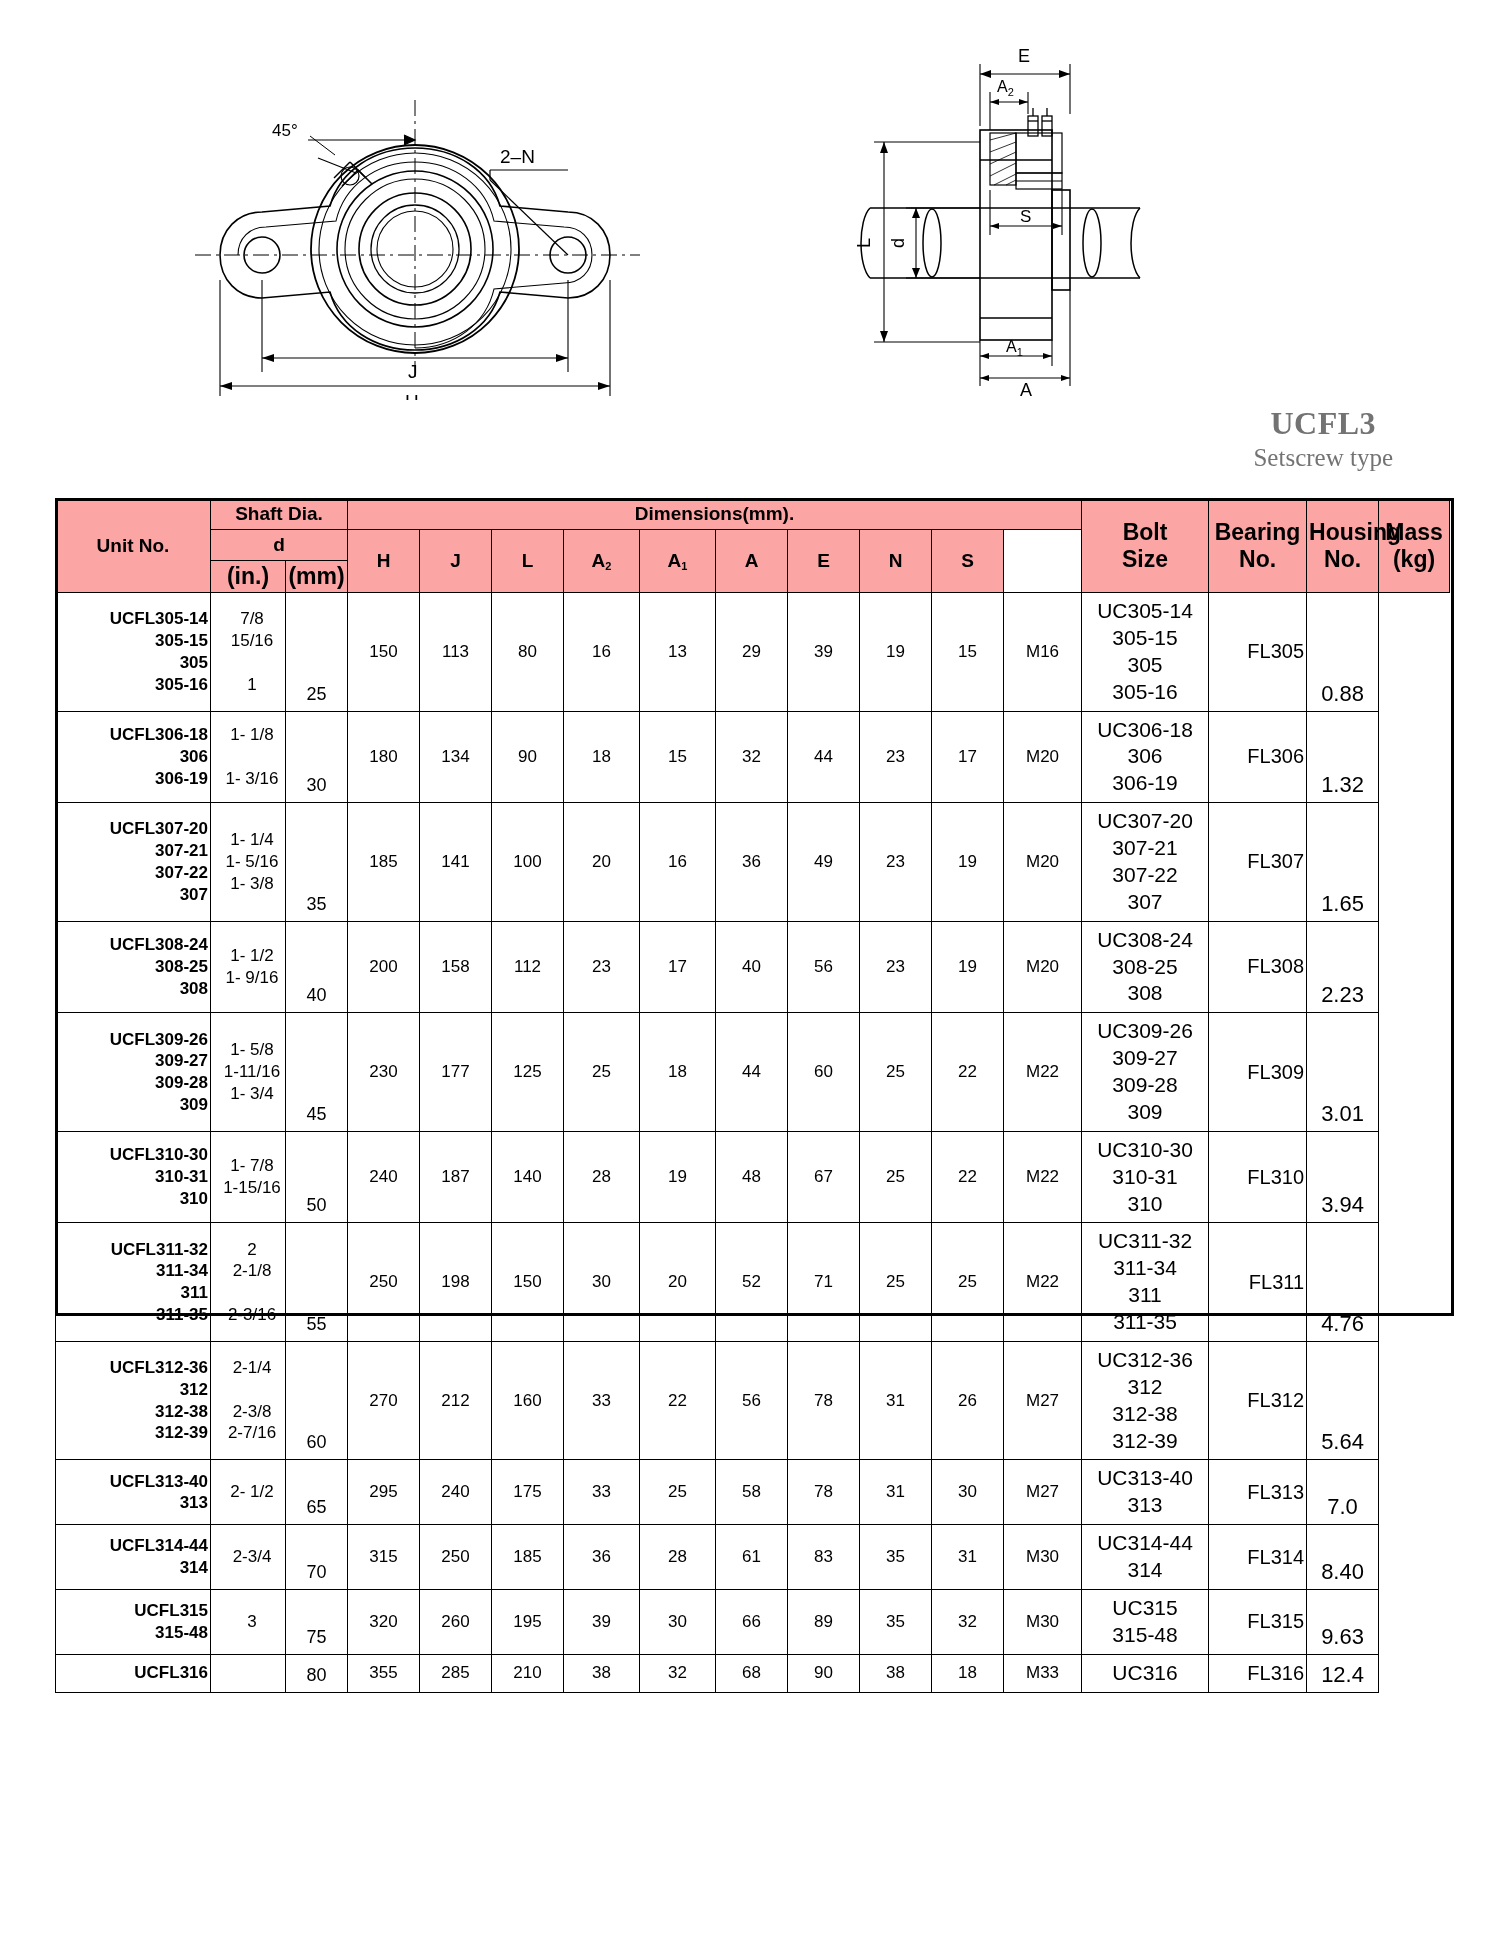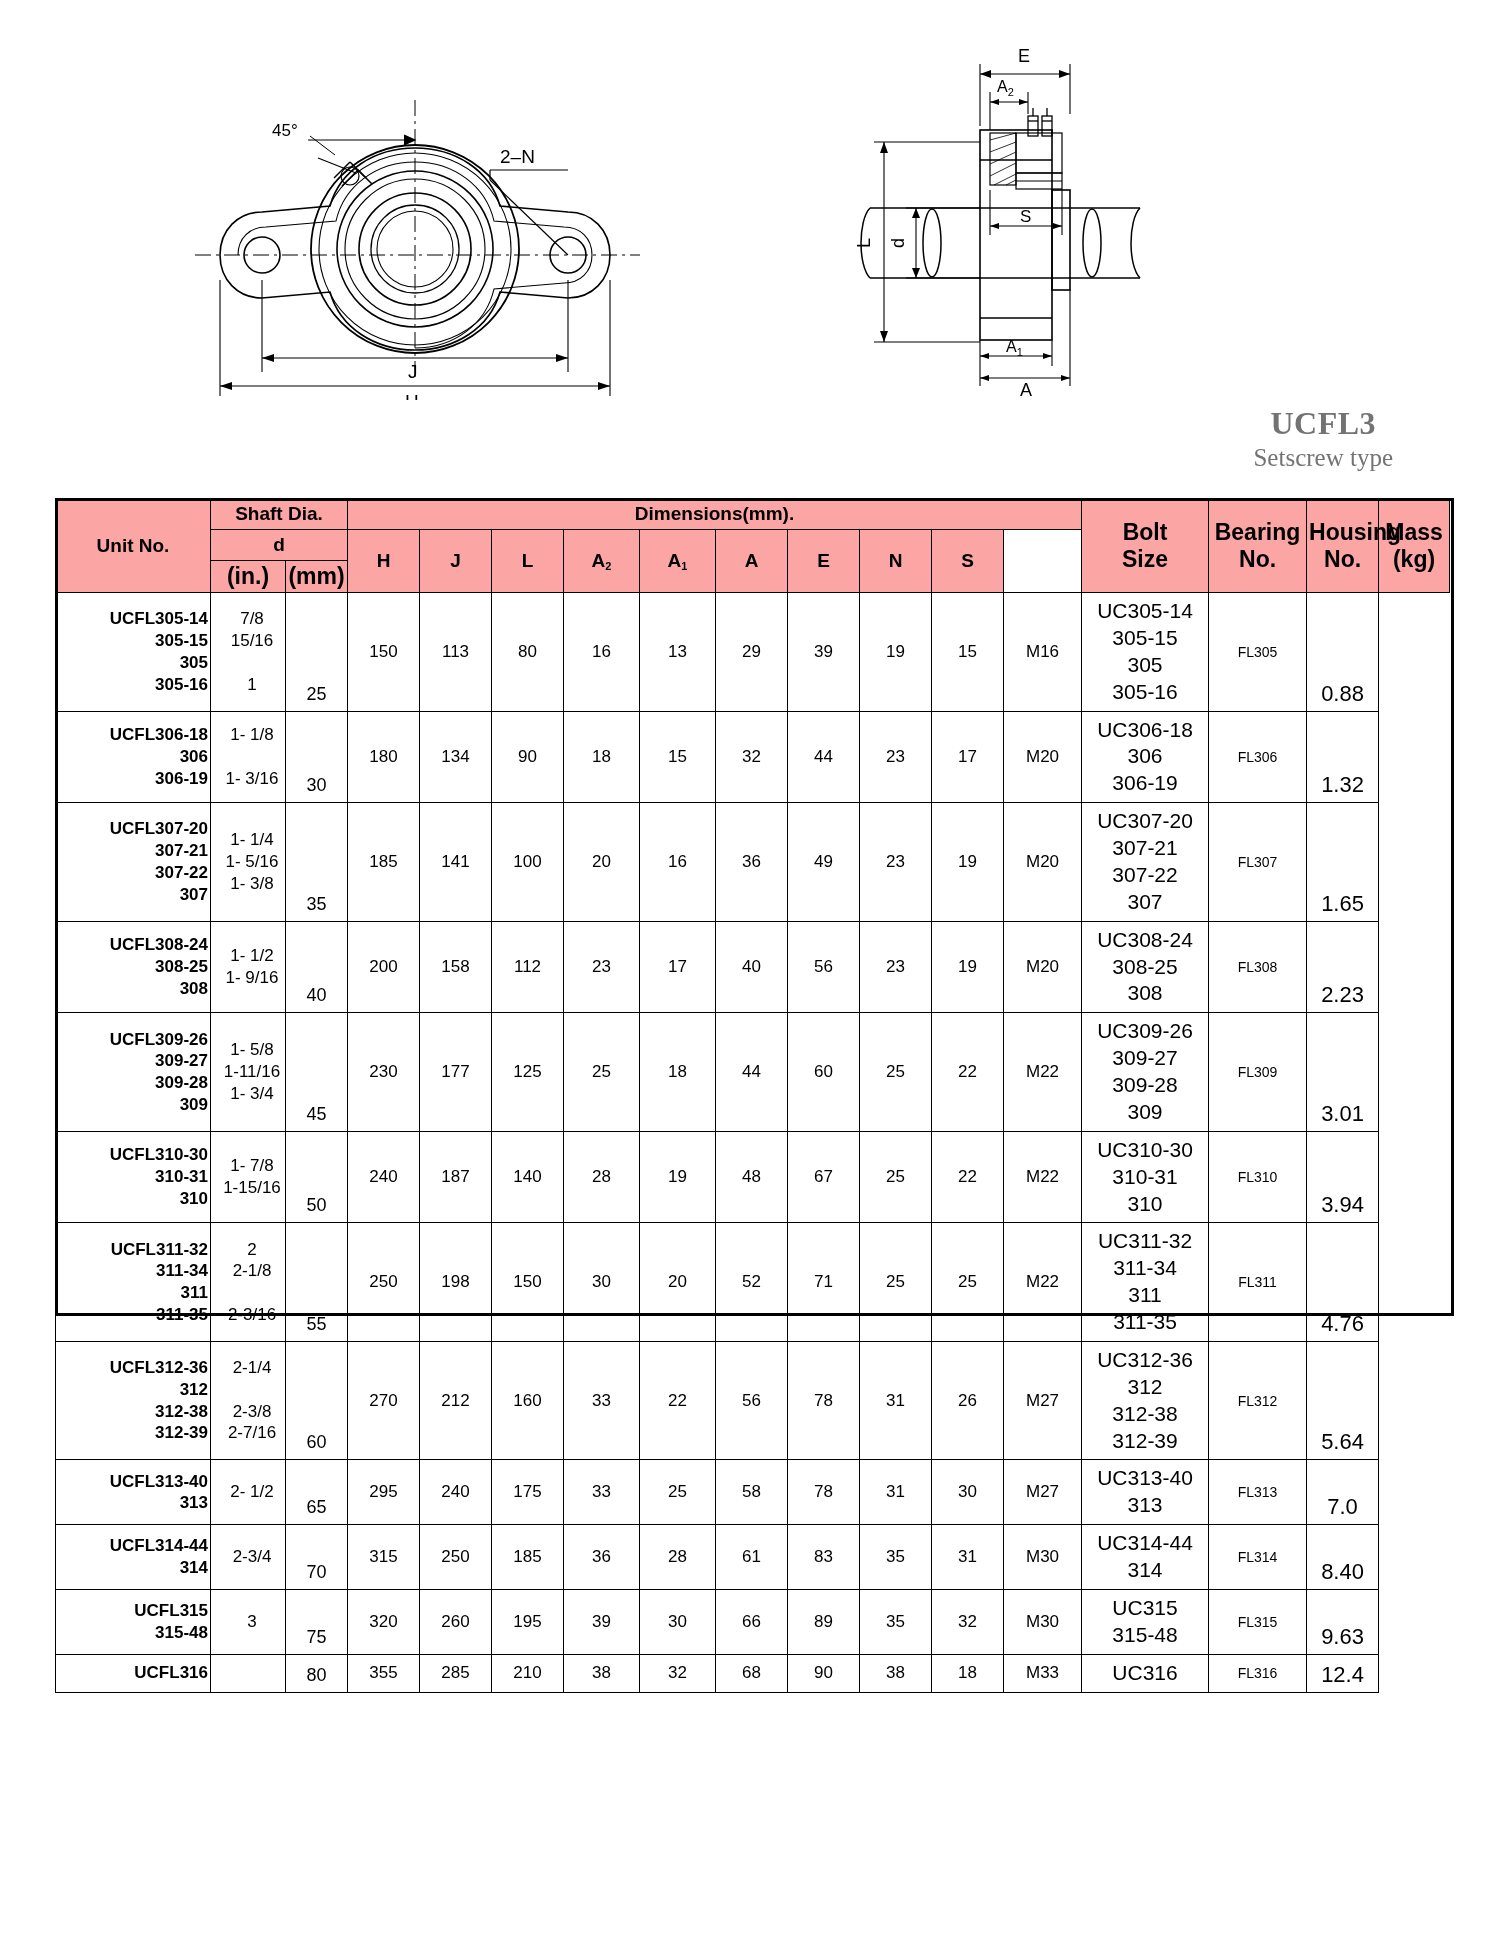--- a/index.html
+++ b/index.html
@@ -49,21 +49,21 @@
     font-size:17px;
     line-height:1.28;
     white-space:pre-line;
   }
   tbody td.in{
     text-align:center;padding-left:10px;font-size:17px;line-height:1.28;white-space:pre-line;
   }
   tbody td.mm{font-size:18px;vertical-align:bottom;padding-bottom:6px;}
   tbody td.bearing{font-size:21px;line-height:1.28;white-space:pre-line;}
   tbody td.mass{font-size:22px;vertical-align:bottom;padding-bottom:4px;}
-  tbody td.housing{font-size:14px;}
+  tbody td.housing{font-size:20px;text-align:right;}
   .outer-border{
     position:absolute;left:55px;top:498px;width:1393px;height:812px;
     border:3px solid #000;pointer-events:none;
   }
   sub{font-size:11px;vertical-align:baseline;position:relative;top:3px;}
 </style>
 </head>
 <body>
 
 <div class="page">

